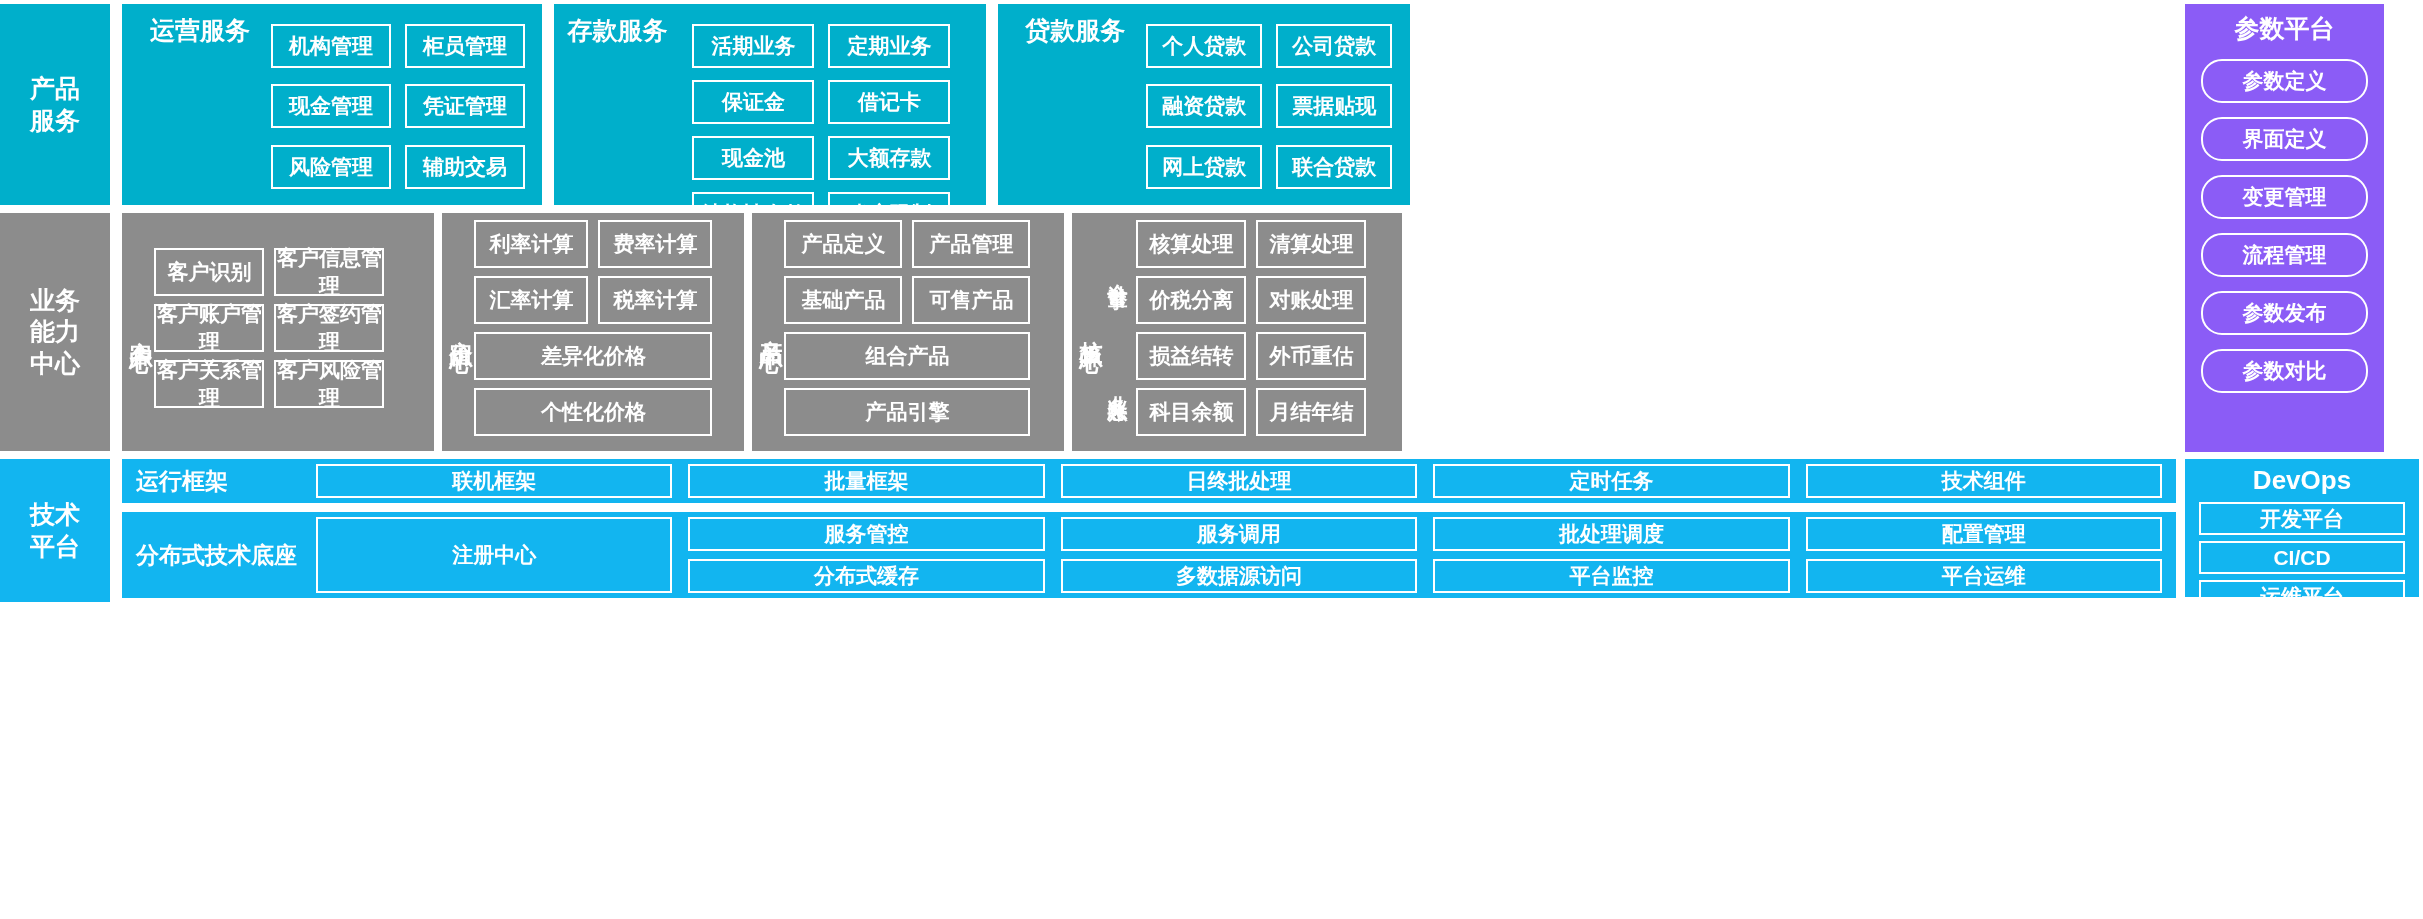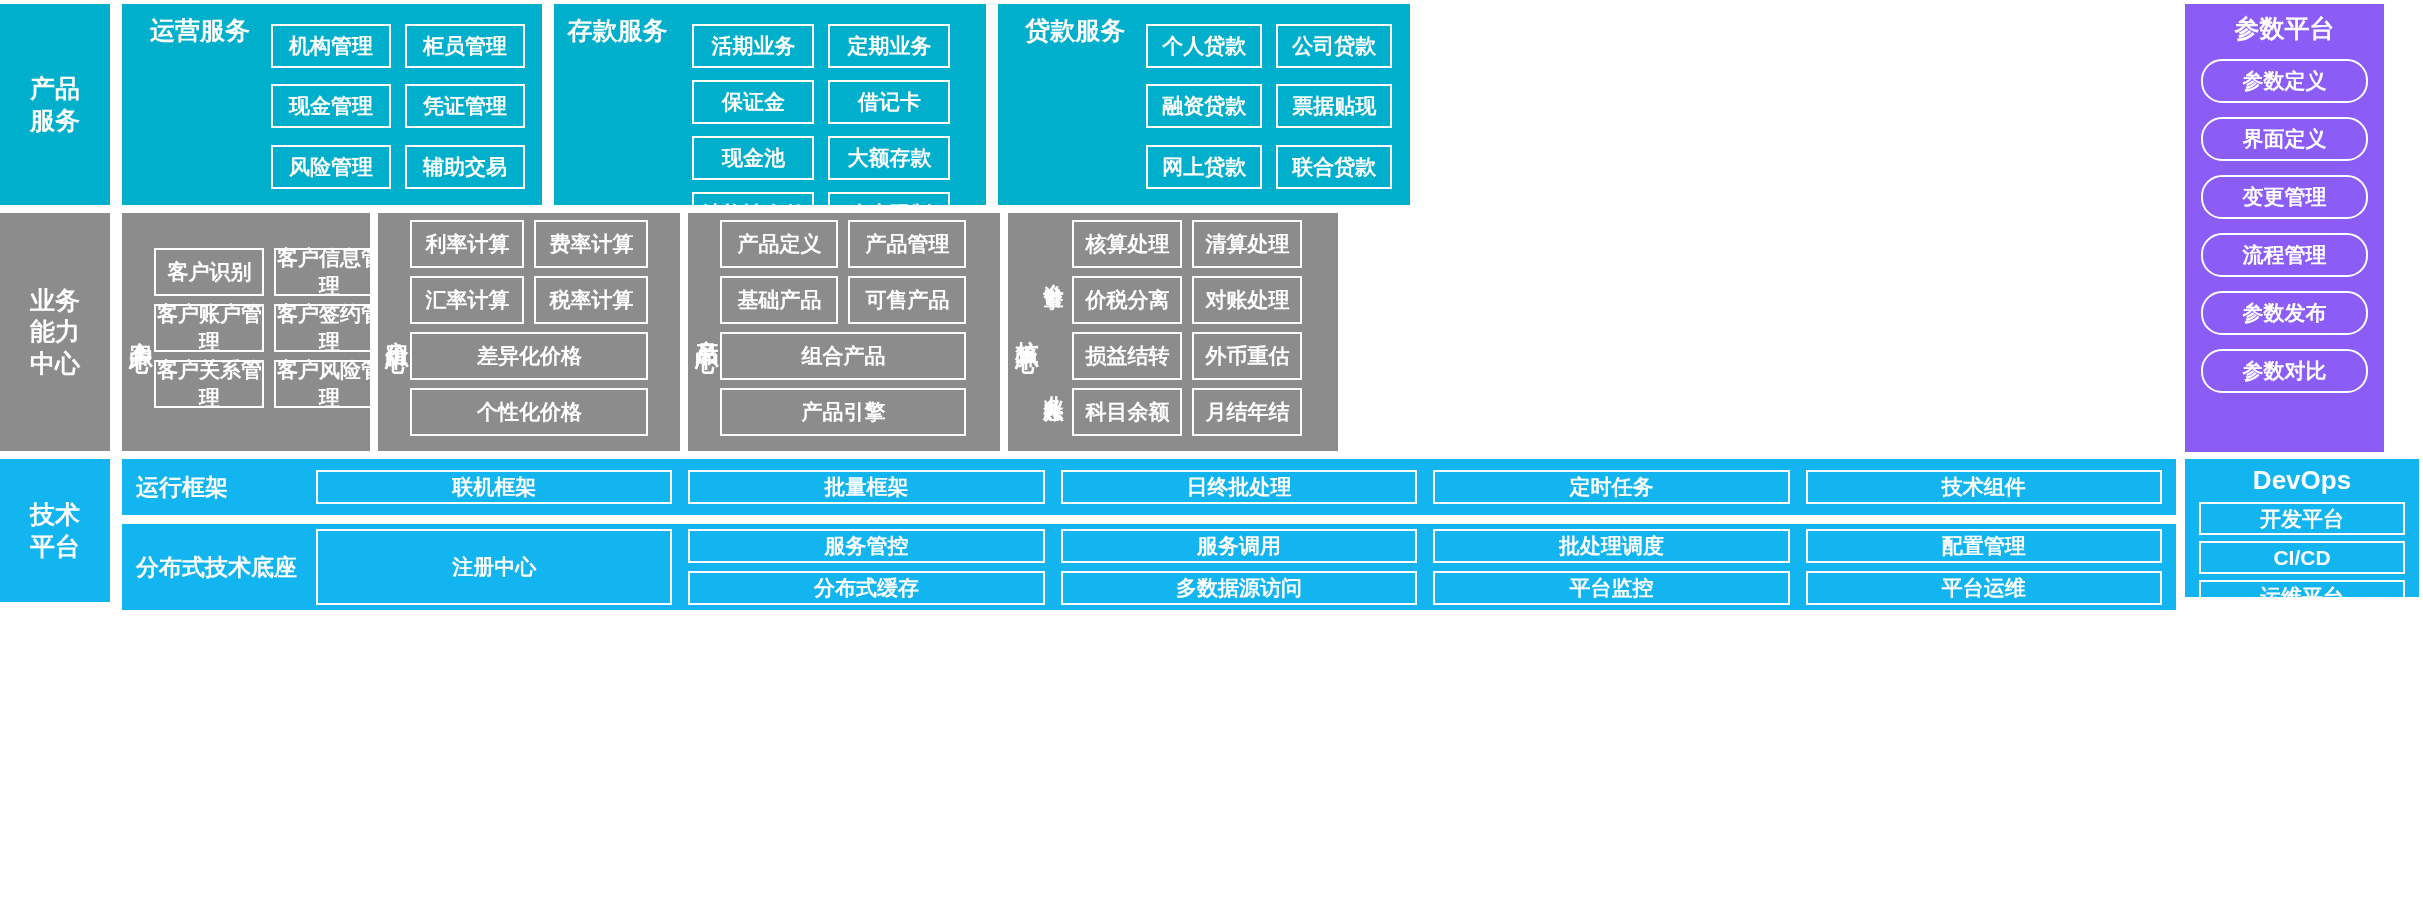--- a/index.html
+++ b/index.html
@@ -74,21 +74,21 @@
   
   #row2{left:0;top:213px;width:2423px;height:238px;}
   #row2-side{width:110px;height:238px;}
   #row2-groups{margin-left:12px;display:flex;gap:8px;}
   .cap-group{background:#8C8C8C;height:238px;display:flex;box-sizing:border-box;
              padding:8px 10px 16px 6px;}
   .cap-body{display:flex;flex-direction:column;gap:8px;justify-content:center;}
   .cap-row{display:flex;gap:10px;}
   .cap-body .box{height:48px;}
 
-  #grp-customer{width:248px;}
+  #grp-customer{width:312px;}
   #grp-customer .box{width:110px;}
   #grp-pricing{width:302px;}
   #grp-pricing .box.half{width:114px;}
   #grp-pricing .box.full{width:238px;}
   #grp-product{width:312px;}
   #grp-product .box.half{width:118px;}
   #grp-product .box.full{width:246px;}
   #grp-acct{width:330px;}
   #grp-acct .box{width:110px;}
   .acct-sub{display:flex;gap:6px;}
@@ -292,21 +292,21 @@
 
     <div class="sidelabel blue" id="row3-side">
       <div>
         <div>技术</div>
         <div>平台</div>
       </div>
     </div>
 
     <div id="tech-cols">
 
-      <div class="tech-band" style="width:2054px;height:56px;">
+      <div class="tech-band" style="width:2054px;height:44px;">
         <div class="tech-name">运行框架</div>
         <div class="tech-items">
           <div class="tech-col">
             <div class="box">联机框架</div>
           </div>
           <div class="tech-col">
             <div class="box">批量框架</div>
           </div>
           <div class="tech-col">
             <div class="box">日终批处理</div>

